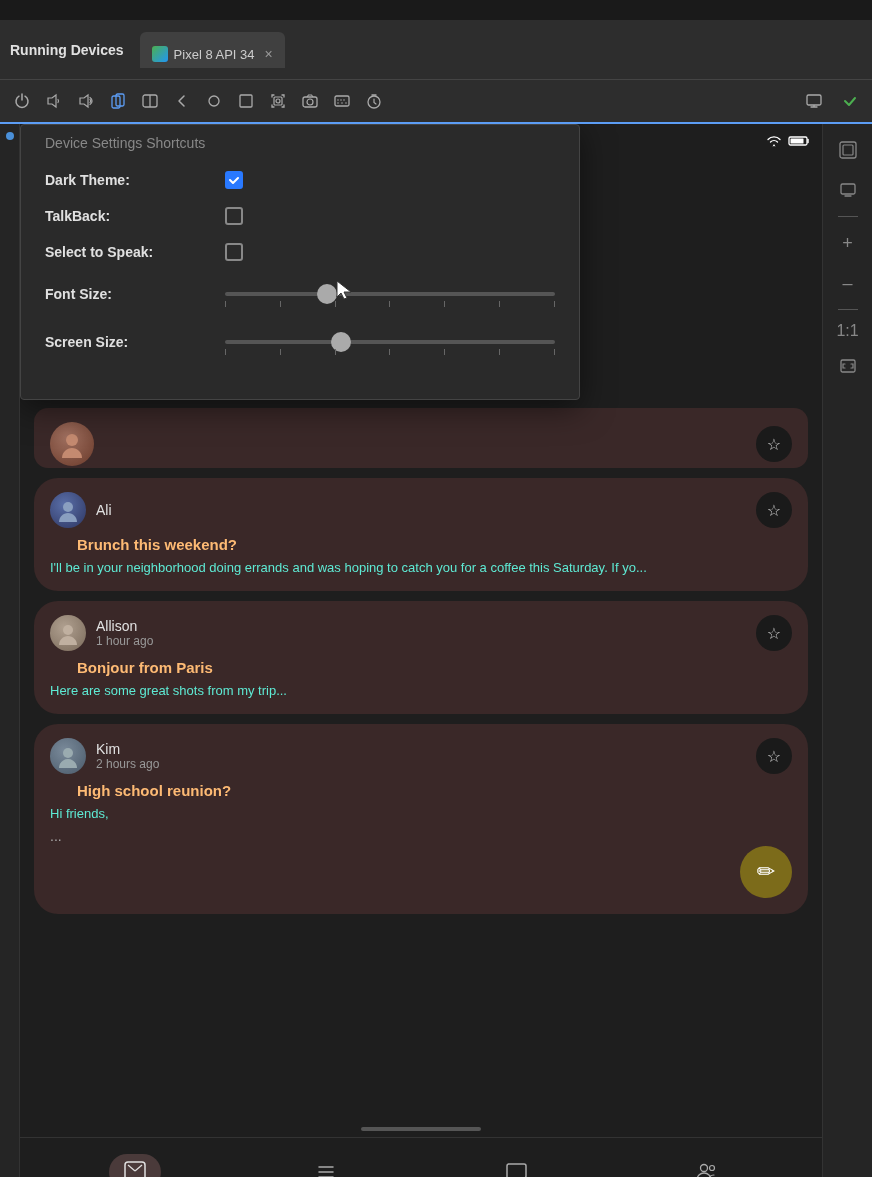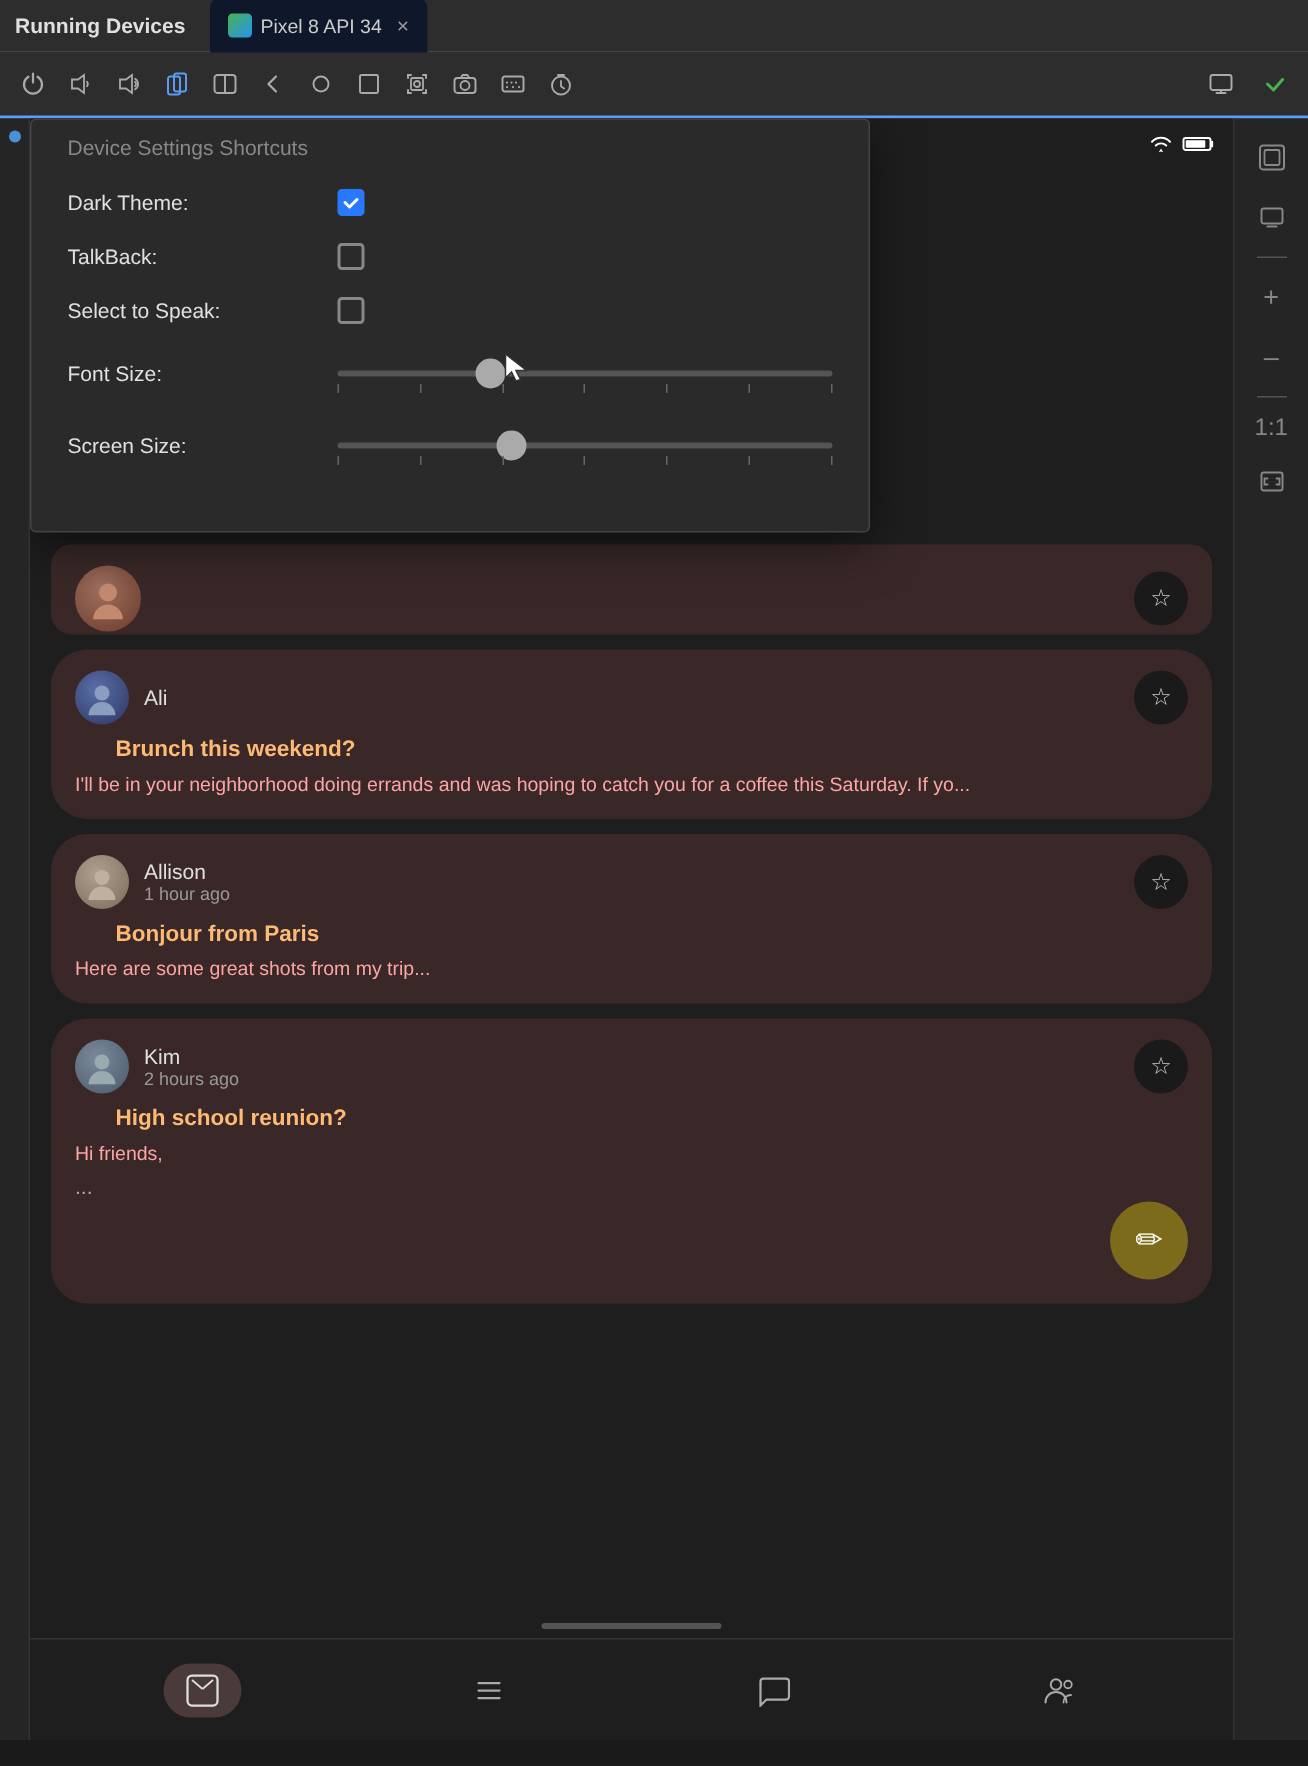--- a/index.html
+++ b/index.html
@@ -10,35 +10,36 @@
       font-family: 'Segoe UI', Arial, sans-serif;
       overflow: hidden;
       position: relative;
     }
 
     
     .top-bar {
       display: flex;
       align-items: center;
       background: #2d2d2d;
-      height: 35px;
+      height: 60px;
       padding: 0 10px;
       border-bottom: 1px solid #444;
+      margin-top: 20px;
     }
     .top-bar-title {
       color: #e0e0e0;
       font-size: 14px;
       font-weight: 600;
       margin-right: 16px;
       white-space: nowrap;
     }
     .tab-item {
       display: flex;
-      align-items: center;
-      background: #0f172a;
+      align-items: flex-end;
+      background: #404040;
       border-radius: 6px 6px 0 0;
       padding: 6px 12px;
       color: #ccc;
       font-size: 13px;
       gap: 6px;
       height: 36px;
     }
     .tab-icon {
       width: 16px;
       height: 16px;
@@ -136,21 +137,21 @@
       margin-bottom: 20px;
     }
     .setting-row {
       display: flex;
       align-items: center;
       margin-bottom: 18px;
     }
     .setting-label {
       color: #e0e0e0;
       font-size: 14px;
-      font-weight: 400;
+      font-weight: 700;
       width: 180px;
     }
     .checkbox-checked {
       width: 18px;
       height: 18px;
       background: #2979ff;
       border: 2px solid #2979ff;
       border-radius: 3px;
       display: flex;
       align-items: center;
@@ -292,21 +293,21 @@
       cursor: pointer;
     }
     .card-subject {
       color: #fdba74;
       font-size: 15px;
       font-weight: 700;
       margin-bottom: 6px;
       margin-left: 27px;
     }
     .card-preview {
-      color: #fca5a5;
+      color: #5eead4;
       font-size: 13px;
       line-height: 1.4;
     }
     .ellipsis {
       color: #aaa;
       font-size: 14px;
       margin-top: 4px;
     }
 
     

